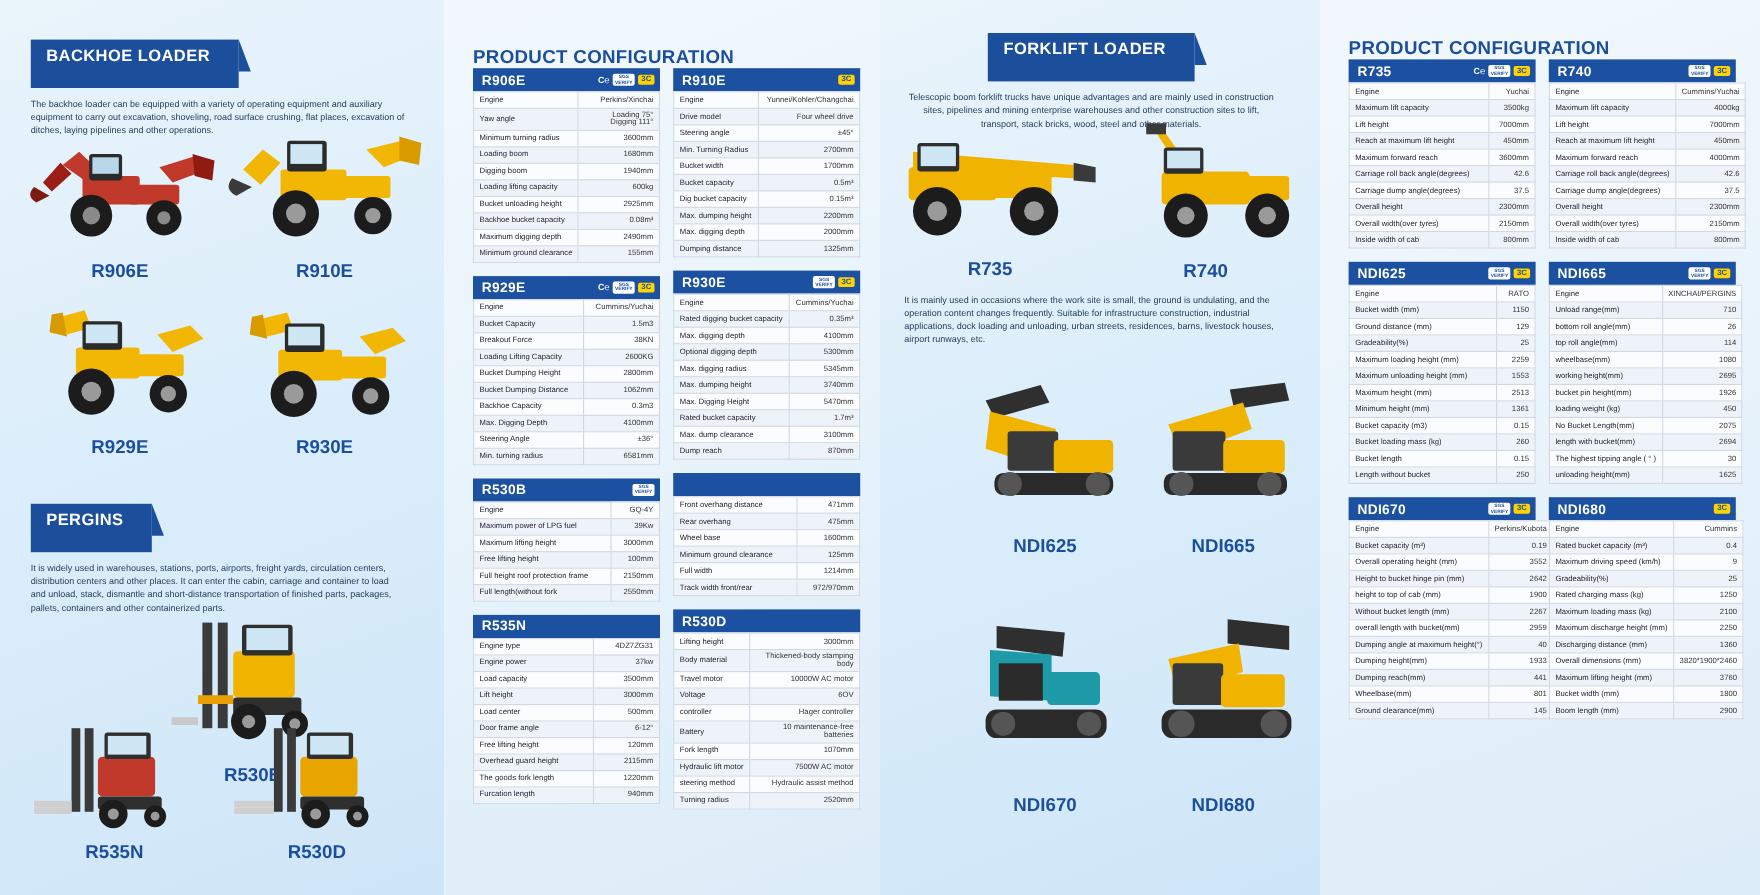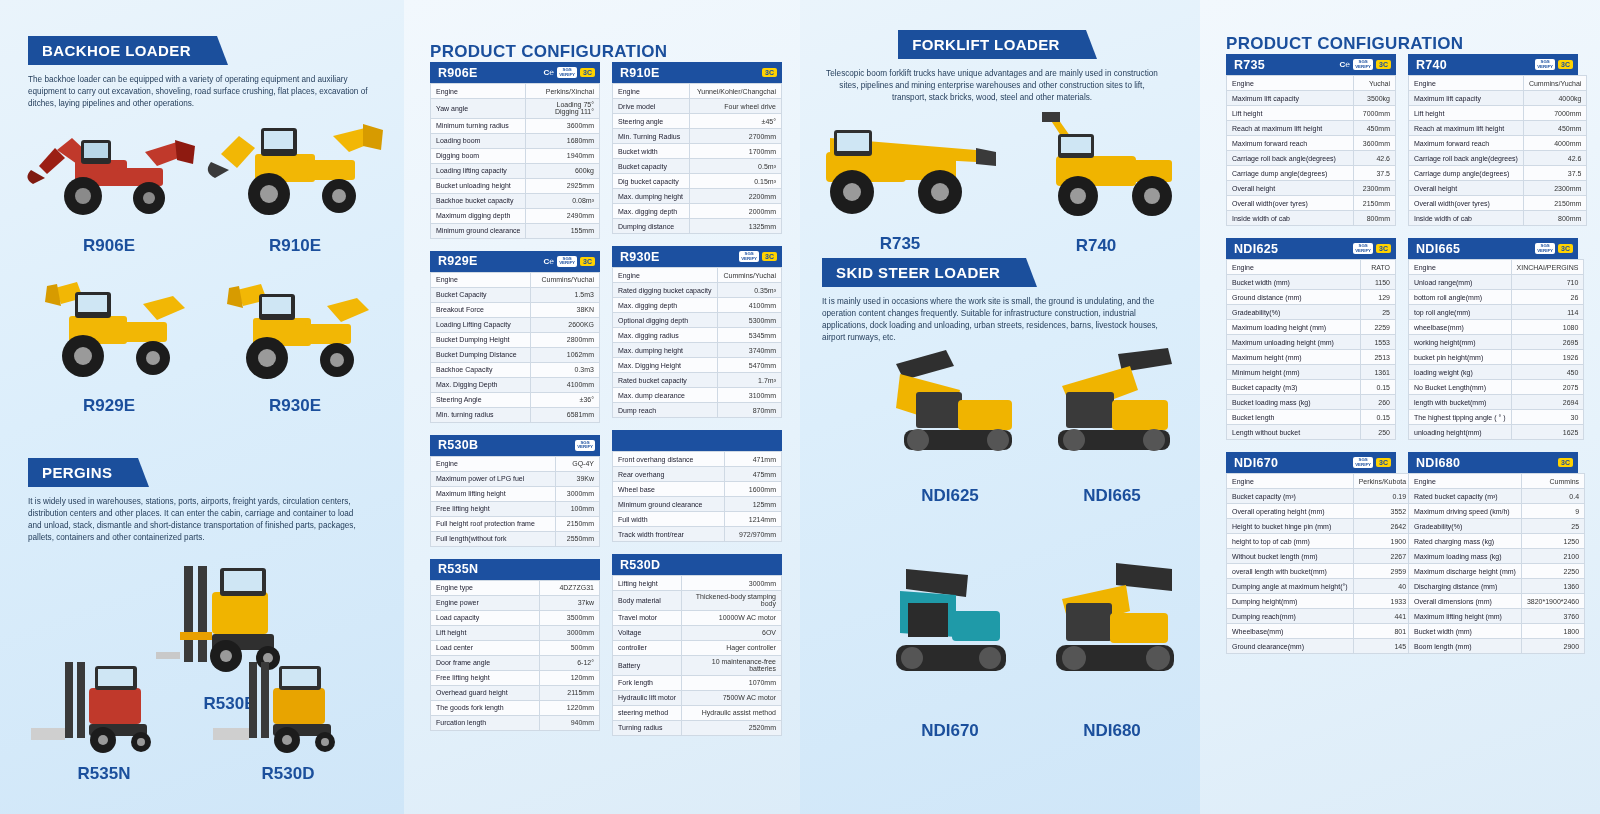--- a/index.html
+++ b/index.html
@@ -18,21 +18,21 @@
   .p1 { width:404px; background:linear-gradient(160deg,#eaf4fb 0%, #dceefb 45%, #cfe6f8 100%); }
   .p2 { width:396px; background:linear-gradient(160deg,#f2f8fd 0%, #e6f2fb 60%, #dcecf8 100%); }
   .p3 { width:400px; background:linear-gradient(160deg,#eaf4fb 0%, #dceefb 45%, #cfe6f8 100%); }
   .p4 { width:400px; background:linear-gradient(160deg,#f2f8fd 0%, #e6f2fb 60%, #dcecf8 100%); }
 
   
   .banner {
     display:inline-block; position:relative;
     background:#1b4f9c; color:#fff;
     font-size:15px; font-weight:bold; letter-spacing:.4px;
-    padding:6px 26px 6px 14px;
+    padding:6px 26px 21px 14px;
     margin:0;
   }
   .banner:after{
     content:""; position:absolute; right:-11px; top:0;
     border-top:29px solid transparent;
     border-left:11px solid #1b4f9c;
   }
   .banner-wrap { position:relative; }
   .banner-wrap:before{
     content:""; position:absolute; left:0; top:-4px; width:100%; height:3px;
@@ -665,21 +665,20 @@
           <circle cx="82" cy="96" r="20" fill="#1c1c1c"></circle>
             <circle cx="82" cy="96" r="8" fill="#9a9a9a"></circle>
           <circle cx="156" cy="96" r="20" fill="#1c1c1c"></circle>
             <circle cx="156" cy="96" r="8" fill="#9a9a9a"></circle>
         </g>
       </svg>
       <div class="prod-name">R740</div>
     </div>
 
     <div style="position:absolute; left:22px; top:258px;" class="banner-wrap">
-      <div class="banner">SKID STEER LOADER</div>
       <p class="section-desc">It is mainly used in occasions where the work site is small, the ground is undulating, and the operation content changes frequently. Suitable for infrastructure construction, industrial applications, dock loading and unloading, urban streets, residences, barns, livestock houses, airport runways, etc.</p>
     </div>
 
     <div style="position:absolute; left:60px; top:330px; width:180px; text-align:center;" class="prod">
       <svg width="180" height="150" viewBox="0 0 180 150">
         <g>
           <path d="M36 34 L86 20 L94 36 L44 50 Z" fill="#2f2f2f"></path>
           <path d="M40 44 L100 60 L92 96 L36 78 Z" fill="#f0b400"></path>
           <rect x="56" y="62" width="46" height="36" rx="3" fill="#3a3a3a"></rect>
           <rect x="98" y="70" width="54" height="30" rx="4" fill="#f0b400"></rect>

